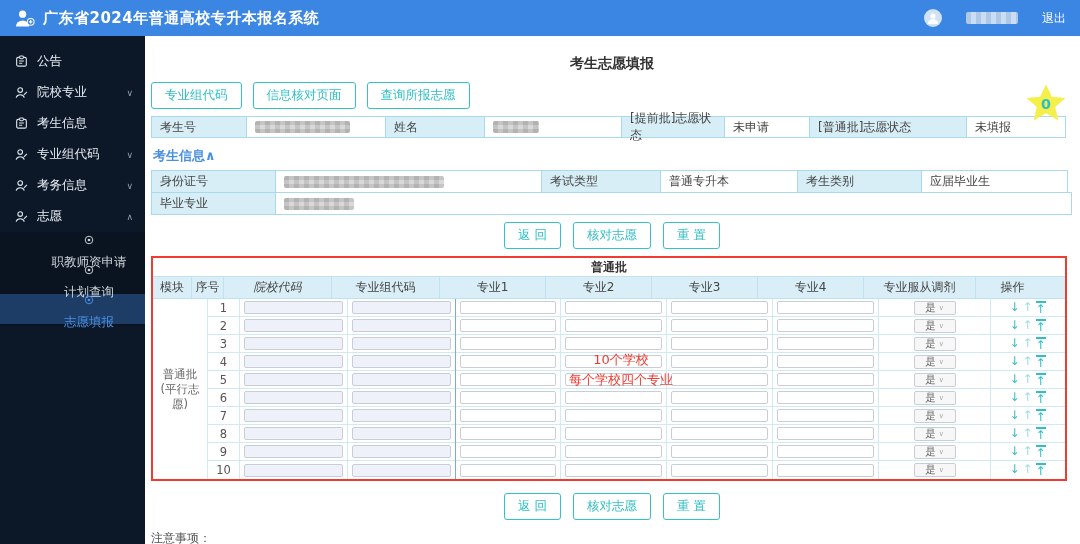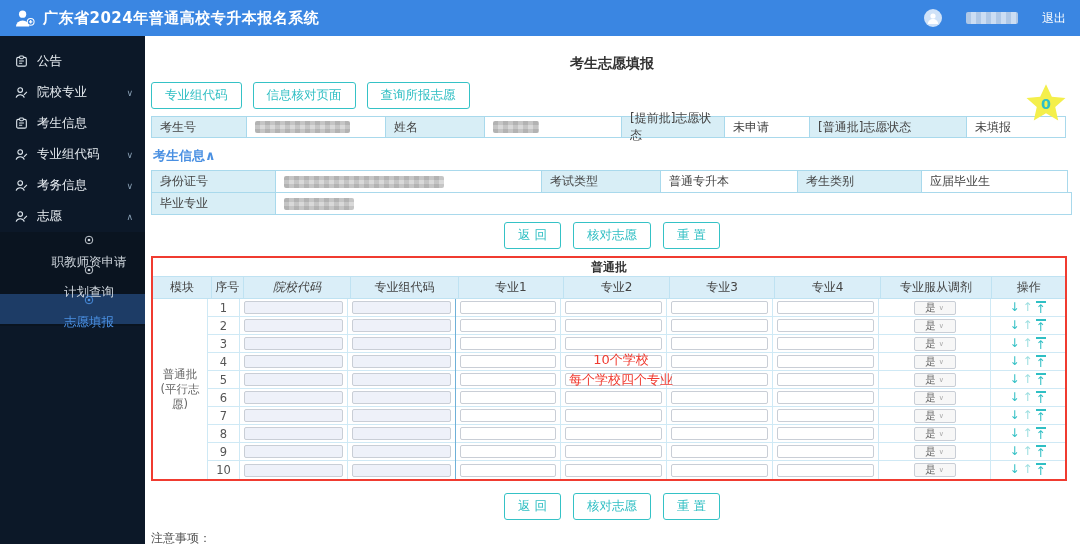--- a/index.html
+++ b/index.html
@@ -261,21 +261,21 @@
     <div class="actions">
       <button class="btn">返 回</button>
       <button class="btn">核对志愿</button>
       <button class="btn">重 置</button>
     </div>
 
     
     <div class="wishbox">
       <div class="batch-title">普通批</div>
       <div class="whead">
-        <div class="hc" style="width:59px;text-align:center;">模块</div>
+        <div class="hc" style="width:39px;text-align:center;">模块</div>
         <div class="hc" style="width:32px;">序号</div>
         <div class="hc" style="width:108px;font-style:italic;">院校代码</div>
         <div class="hc" style="width:108px;">专业组代码</div>
         <div class="hc" style="width:106px;">专业1</div>
         <div class="hc" style="width:106px;">专业2</div>
         <div class="hc" style="width:106px;text-align:center;">专业3</div>
         <div class="hc" style="width:106px;">专业4</div>
         <div class="hc" style="width:112px;">专业服从调剂</div>
         <div class="hc" style="width:73px;">操作</div>
       </div>

